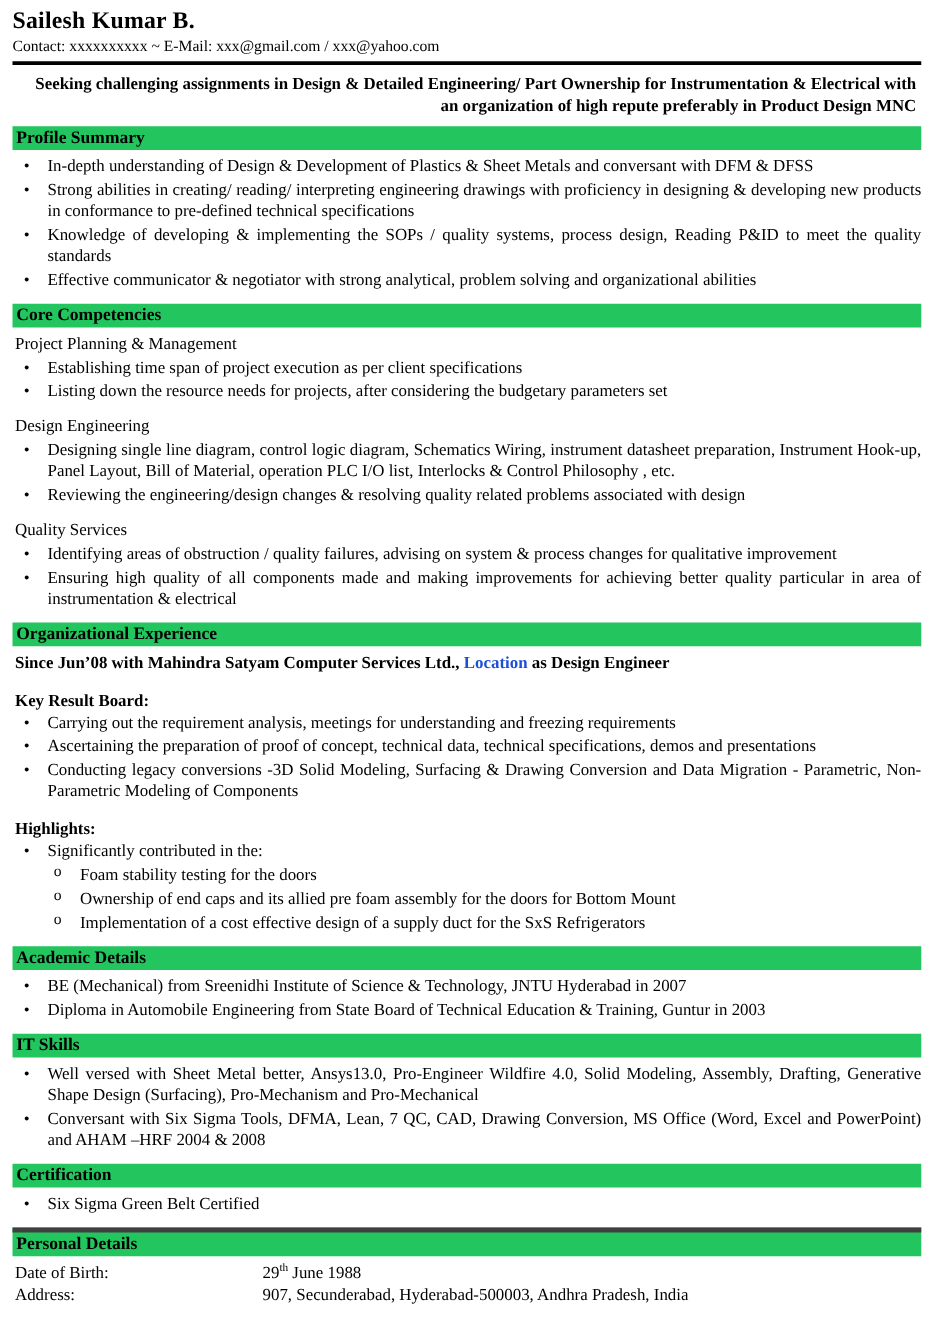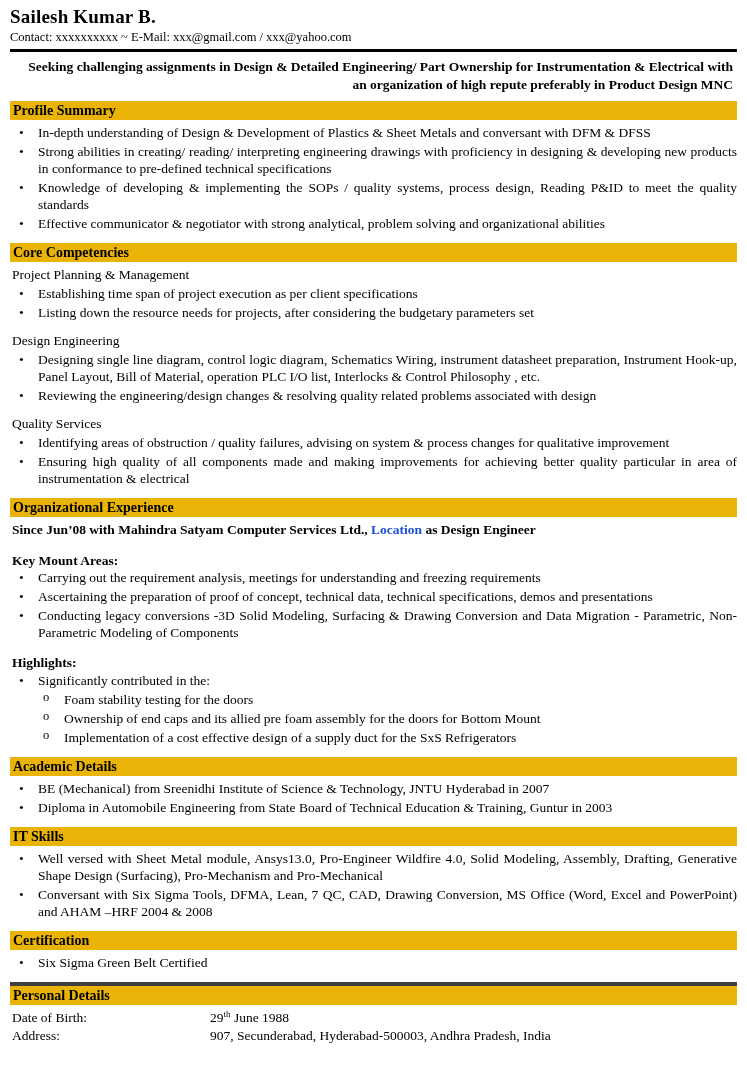--- a/index.html
+++ b/index.html
@@ -32,21 +32,21 @@
   }
   .objective {
     font-weight: bold;
     text-align: right;
     font-size: 13.5px;
     line-height: 1.3;
     padding: 3px 4px 8px 4px;
   }
   section { margin-bottom: 11px; }
   .sec-h {
-    background: #eab308;
+    background: #22c55e;
     font-weight: bold;
     font-size: 14px;
     line-height: 17px;
     padding: 1px 3px;
     margin-bottom: 4px;
   }
   .sec-h.topline { border-top: 4px solid #404040; }
   ul.b1 { list-style: none; }
   ul.b1 > li {
     position: relative;
@@ -144,21 +144,21 @@
     <ul class="b1">
       <li>Identifying areas of obstruction / quality failures, advising on system &amp; process changes for qualitative improvement</li>
       <li>Ensuring high quality of all components made and making improvements for achieving better quality particular in area of instrumentation &amp; electrical</li>
     </ul>
   </section>
 
   <section>
     <div class="sec-h">Organizational Experience</div>
     <p class="bold-line"><span>Since Jun’08 with Mahindra Satyam Computer Services Ltd., </span><span class="loc-link">Location</span><span> as Design Engineer</span></p>
 
-    <p class="bold-line gap">Key Mount Areas:</p>
+    <p class="bold-line gap">Key Result Board:</p>
     <ul class="b1">
       <li>Carrying out the requirement analysis, meetings for understanding and freezing requirements</li>
       <li>Ascertaining the preparation of proof of concept, technical data, technical specifications, demos and presentations</li>
       <li>Conducting legacy conversions -3D Solid Modeling, Surfacing &amp; Drawing Conversion and Data Migration - Parametric, Non-Parametric Modeling of Components</li>
     </ul>
 
     <p class="bold-line gap">Highlights:</p>
     <ul class="b1">
       <li>Significantly contributed in the:</li>
     </ul>
@@ -173,21 +173,21 @@
     <div class="sec-h">Academic Details</div>
     <ul class="b1">
       <li>BE (Mechanical) from Sreenidhi Institute of Science &amp; Technology, JNTU Hyderabad in 2007</li>
       <li>Diploma in Automobile Engineering from State Board of Technical Education &amp; Training, Guntur in 2003</li>
     </ul>
   </section>
 
   <section>
     <div class="sec-h">IT Skills</div>
     <ul class="b1">
-      <li>Well versed with Sheet Metal module, Ansys13.0, Pro-Engineer Wildfire 4.0, Solid Modeling, Assembly, Drafting, Generative Shape Design (Surfacing), Pro-Mechanism and Pro-Mechanical</li>
+      <li>Well versed with Sheet Metal better, Ansys13.0, Pro-Engineer Wildfire 4.0, Solid Modeling, Assembly, Drafting, Generative Shape Design (Surfacing), Pro-Mechanism and Pro-Mechanical</li>
       <li>Conversant with Six Sigma Tools, DFMA, Lean, 7 QC, CAD, Drawing Conversion, MS Office (Word, Excel and PowerPoint) and AHAM –HRF 2004 &amp; 2008</li>
     </ul>
   </section>
 
   <section>
     <div class="sec-h">Certification</div>
     <ul class="b1">
       <li>Six Sigma Green Belt Certified</li>
     </ul>
   </section>

